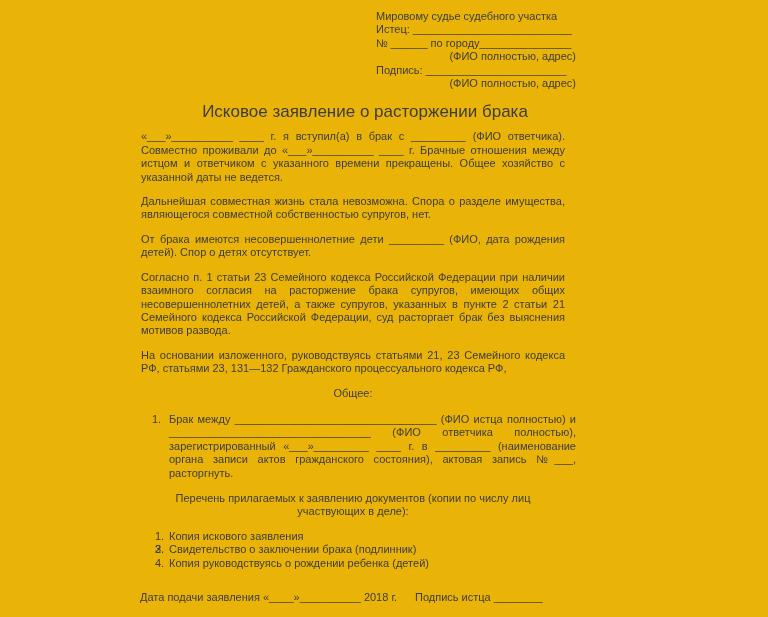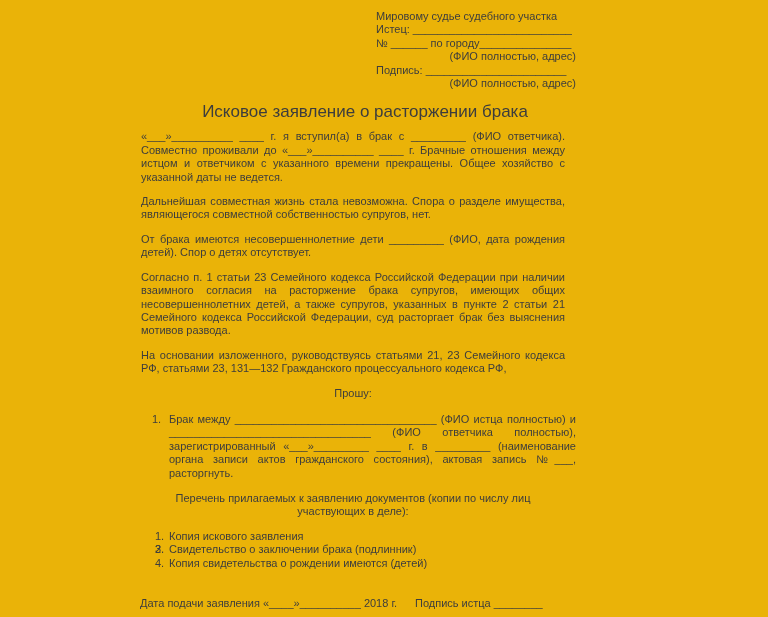--- a/index.html
+++ b/index.html
@@ -35,21 +35,21 @@
   .mt11 { margin-top: 11px; }
   .mt13 { margin-top: 13px; }
   .request-heading { text-align: center; }
   .req { position: relative; margin-top: 13px; padding-left: 39px; }
   .req-num { position: absolute; left: 22px; top: 0; }
   .req-text { text-align: justify; }
   .attach-intro { margin-top: 12px; white-space: pre-line; text-align: center; }
   .attach-list { margin-top: 11px; }
   .attach-item { position: relative; padding-left: 39px; white-space: nowrap; }
   .attach-num { position: absolute; left: 25px; top: 0; }
-  .footer-line { position: relative; margin-top: 27px; height: 14px; }
+  .footer-line { position: relative; margin-top: 21px; height: 14px; }
   .footer-date { position: absolute; left: 10px; top: 0; white-space: nowrap; }
   .footer-sign { position: absolute; left: 285px; top: 0; white-space: nowrap; }
 </style>
 </head>
 <body>
 
 <div class="page">
   <div class="doc">
 
     <div class="header-block">
@@ -61,21 +61,21 @@
       <div class="hline note">(ФИО полностью, адрес)</div>
     </div>
 
     <div class="title">Исковое заявление о расторжении брака</div>
 
     <p class="para mt12">«___»__________ ____ г. я вступил(а) в брак с _________ (ФИО ответчика). Совместно проживали до «___»__________ ____ г. Брачные отношения между истцом и ответчиком с указанного времени прекращены. Общее хозяйство с указанной даты не ведется.</p>
     <p class="para mt11">Дальнейшая совместная жизнь стала невозможна. Спора о разделе имущества, являющегося совместной собственностью супругов, нет.</p>
     <p class="para mt11">От брака имеются несовершеннолетние дети _________ (ФИО, дата рождения детей). Спор о детях отсутствует.</p>
     <p class="para mt12">Согласно п. 1 статьи 23 Семейного кодекса Российской Федерации при наличии взаимного согласия на расторжение брака супругов, имеющих общих несовершеннолетних детей, а также супругов, указанных в пункте 2 статьи 21 Семейного кодекса Российской Федерации, суд расторгает брак без выяснения мотивов развода.</p>
     <p class="para mt13">На основании изложенного, руководствуясь статьями 21, 23 Семейного кодекса РФ, статьями 23, 131—132 Гражданского процессуального кодекса РФ,</p>
-    <div class="request-heading">Прошу:</div>
+    <div class="request-heading">Общее:</div>
 
     <div class="req">
       <span class="req-num">1.</span>
       <div class="req-text">Брак между _________________________________ (ФИО истца полностью) и _________________________________ (ФИО ответчика полностью), зарегистрированный «___»_________ ____ г. в _________ (наименование органа записи актов гражданского состояния), актовая запись №___, расторгнуть.</div>
     </div>
 
     <div class="attach-intro">Перечень прилагаемых к заявлению документов (копии по числу лиц
 участвующих в деле):</div>
 
     <div class="attach-list">
@@ -85,21 +85,21 @@
       </div>
       <div class="attach-item">
         <span class="attach-num">2.</span>
       </div>
       <div class="attach-item">
         <span class="attach-num">3.</span>
         <span>Свидетельство о заключении брака (подлинник)</span>
       </div>
       <div class="attach-item">
         <span class="attach-num">4.</span>
-        <span>Копия свидетельства о рождении имеются (детей)</span>
+        <span>Копия руководствуясь о рождении ребенка (детей)</span>
       </div>
     </div>
 
     <div class="footer-line">
       <span class="footer-date">Дата подачи заявления «____»__________ 2018 г.</span>
       <span class="footer-sign">Подпись истца ________</span>
     </div>
 
   </div>
 </div>

